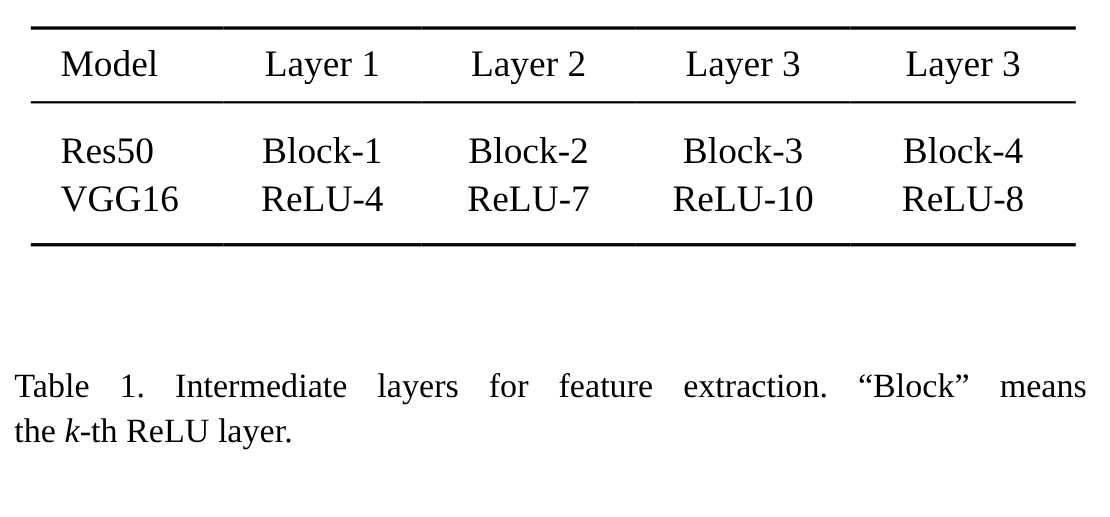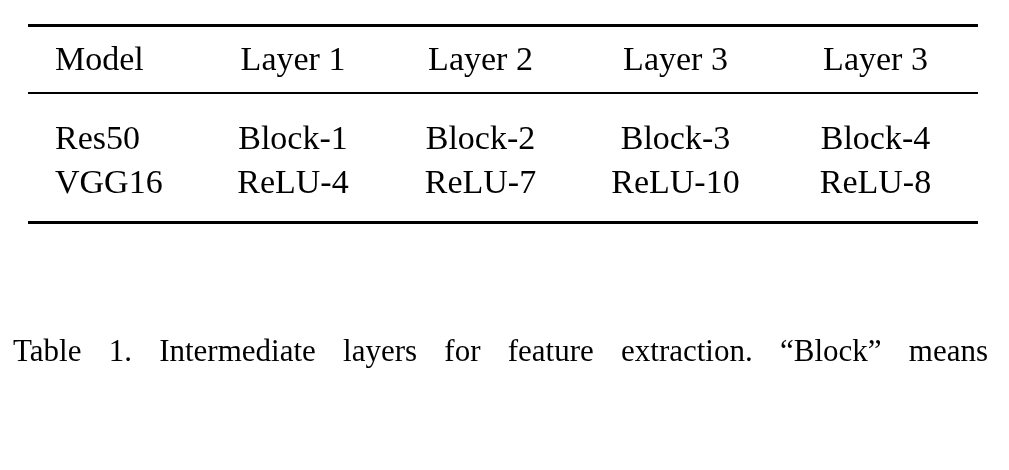--- a/index.html
+++ b/index.html
@@ -105,15 +105,16 @@
         <td>ReLU-4</td>
         <td>ReLU-7</td>
         <td>ReLU-10</td>
         <td>ReLU-8</td>
       </tr>
     </tbody>
   </table>
 
   <div class="caption">
     <div class="cap-line justify">Table 1. Intermediate layers for feature extraction. “Block” means</div>
+    <div class="cap-line"><span>the </span><span class="math-k">k</span><span>-th ReLU layer.</span></div>
   </div>
 
 </div>
 
 </body></html>

